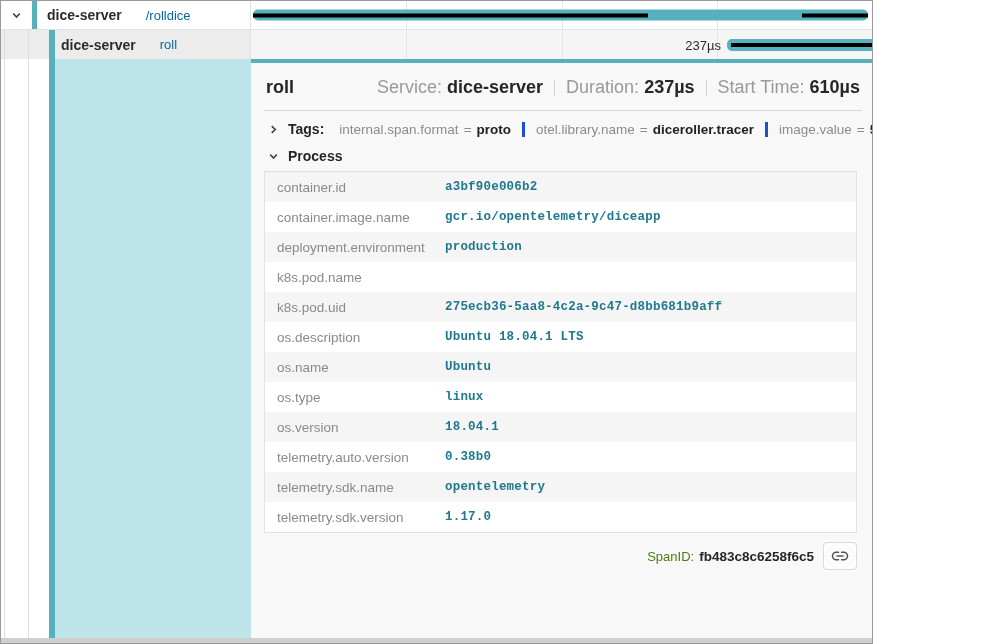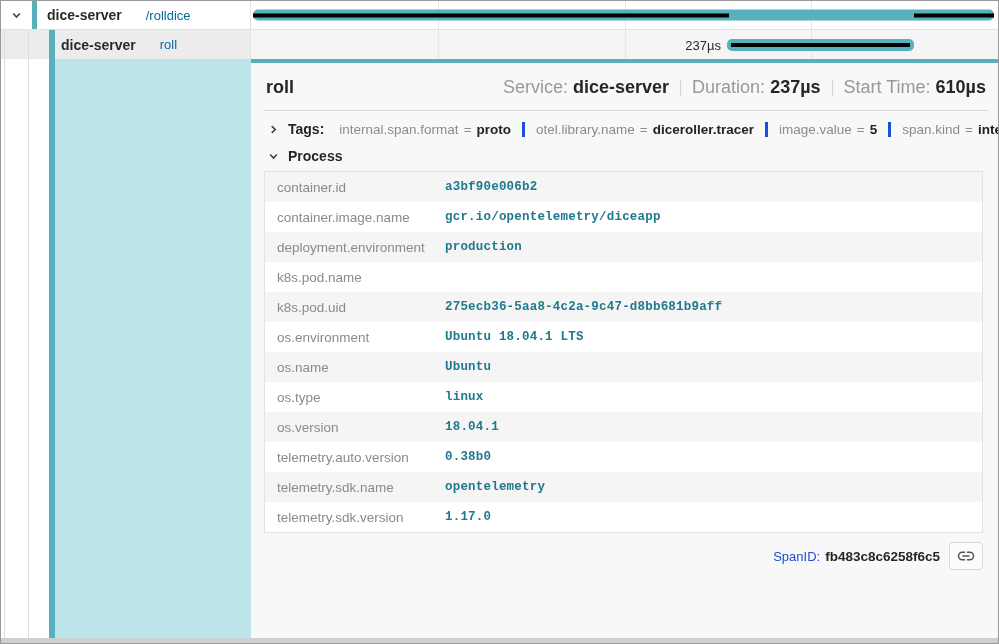--- a/index.html
+++ b/index.html
@@ -1,18 +1,18 @@
 <!DOCTYPE html>
 <html style="--accent: #57b1bc; --selected-fill: #bde4e8; --value-text: #20798d; --critical-path: #000000;"><head>
 <meta charset="utf-8">
 <style>
   * { margin:0; padding:0; box-sizing:border-box; }
   html,body { background:#fff; }
   .screen {
-    width:999px; height:644px;
+    width:873px; height:644px;
     border:1px solid #9a9a9a;
     background:#fff;
     font-family:"Liberation Sans", sans-serif;
     position:relative; overflow:hidden;
     color:#333;
   }
   
   .span-row { display:flex; height:29px; }
   .span-row.row1 { border-bottom:1px solid #e2e2e2; height:29px; }
   .name-col {
@@ -71,21 +71,21 @@
   .tag-eq { margin:0 5px; }
   .tag-val { color:#222; font-weight:600; }
   .process-row { display:flex; align-items:center; margin:11px 0 7px 2px; }
   .ptable { background:#fff; border:1px solid #e2e2e2; margin-right:5px; }
   .prow { display:flex; align-items:center; padding:7.5px 12px; }
   .prow:nth-child(odd) { background:#f5f5f5; }
   .pkey { width:168px; flex:0 0 168px; font-size:13.5px; color:#8a8a8a; }
   .pval { font-family:"Liberation Mono","DejaVu Sans Mono",monospace; font-size:12.5px;
           font-weight:bold; color:var(--value-text); letter-spacing:0.2px; }
   .detail-footer { display:flex; justify-content:flex-end; align-items:center; padding:9px 5px 0 0; }
-  .spanid-label { font-size:13px; color:#1d4ed8;margin-left:33px; }
+  .spanid-label { font-size:13px; color:#4d7c0f;margin-left:33px; }
   .spanid-value { font-size:13.5px; font-weight:bold; color:#262626; margin:0 9px 0 5px; }
   .link-btn { width:34px; height:28px; border:1px solid #d9d9d9; border-radius:4px;
               background:#fcfcfc; display:flex; align-items:center; justify-content:center; cursor:pointer; }
   .bottom-strip { height:5px; background:#cfcfcf; }
 </style>
 </head>
 <body>
 
 <div class="screen">
 
@@ -202,21 +202,21 @@
           <div class="prow">
             <span class="pkey">k8s.pod.name</span>
           </div>
 
           <div class="prow">
             <span class="pkey">k8s.pod.uid</span>
             <span class="pval">275ecb36-5aa8-4c2a-9c47-d8bb681b9aff</span>
           </div>
 
           <div class="prow">
-            <span class="pkey">os.environment</span>
+            <span class="pkey">os.description</span>
             <span class="pval">Ubuntu 18.04.1 LTS</span>
           </div>
 
           <div class="prow">
             <span class="pkey">os.name</span>
             <span class="pval">Ubuntu</span>
           </div>
 
           <div class="prow">
             <span class="pkey">os.type</span>

